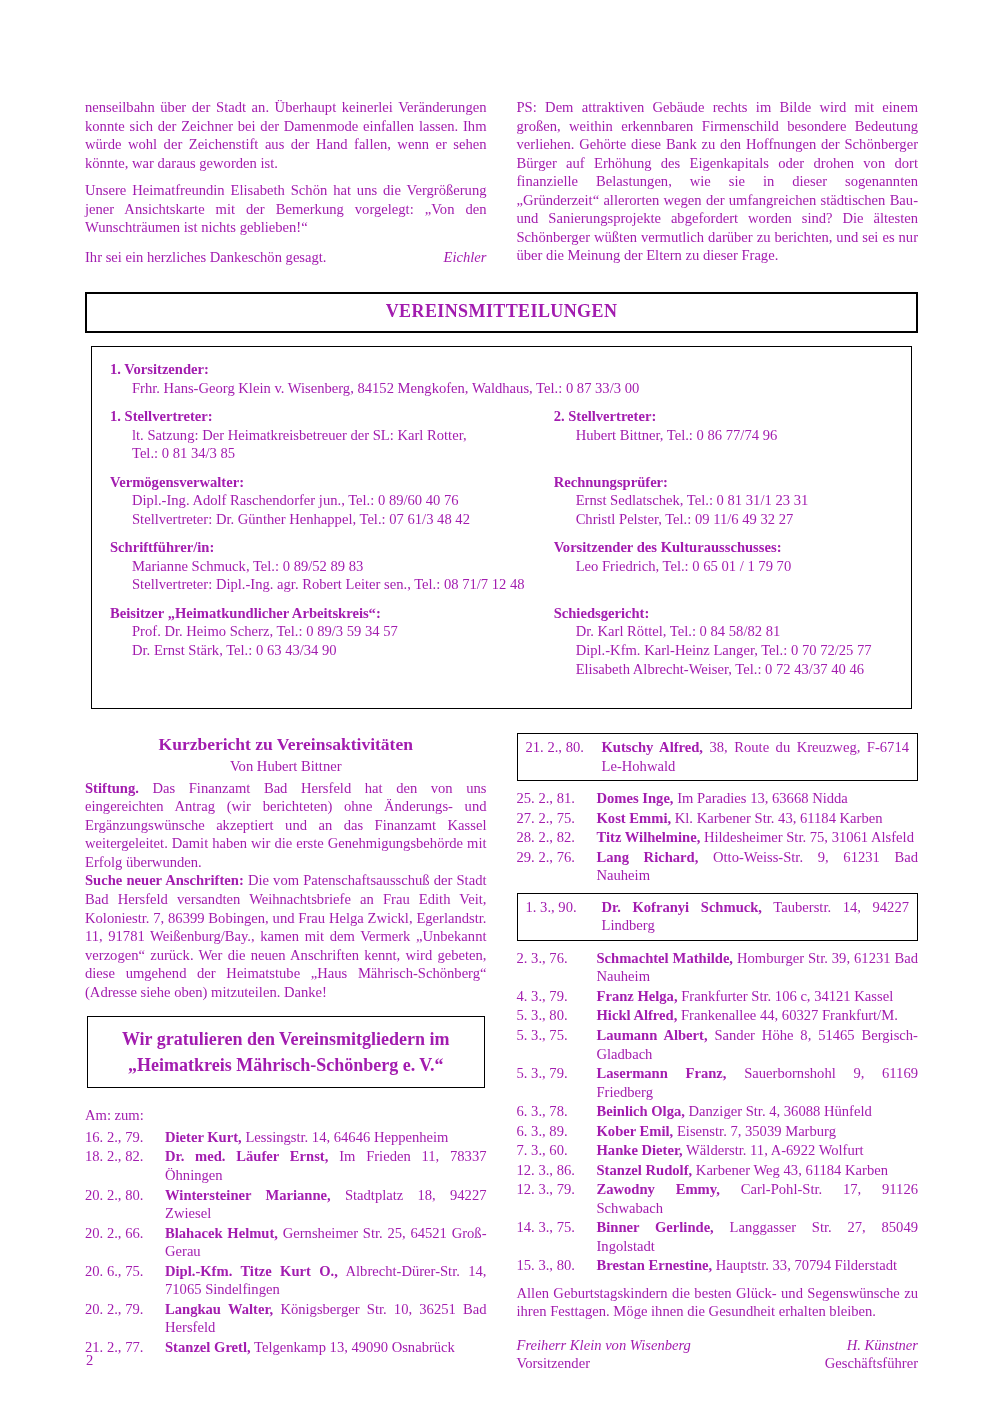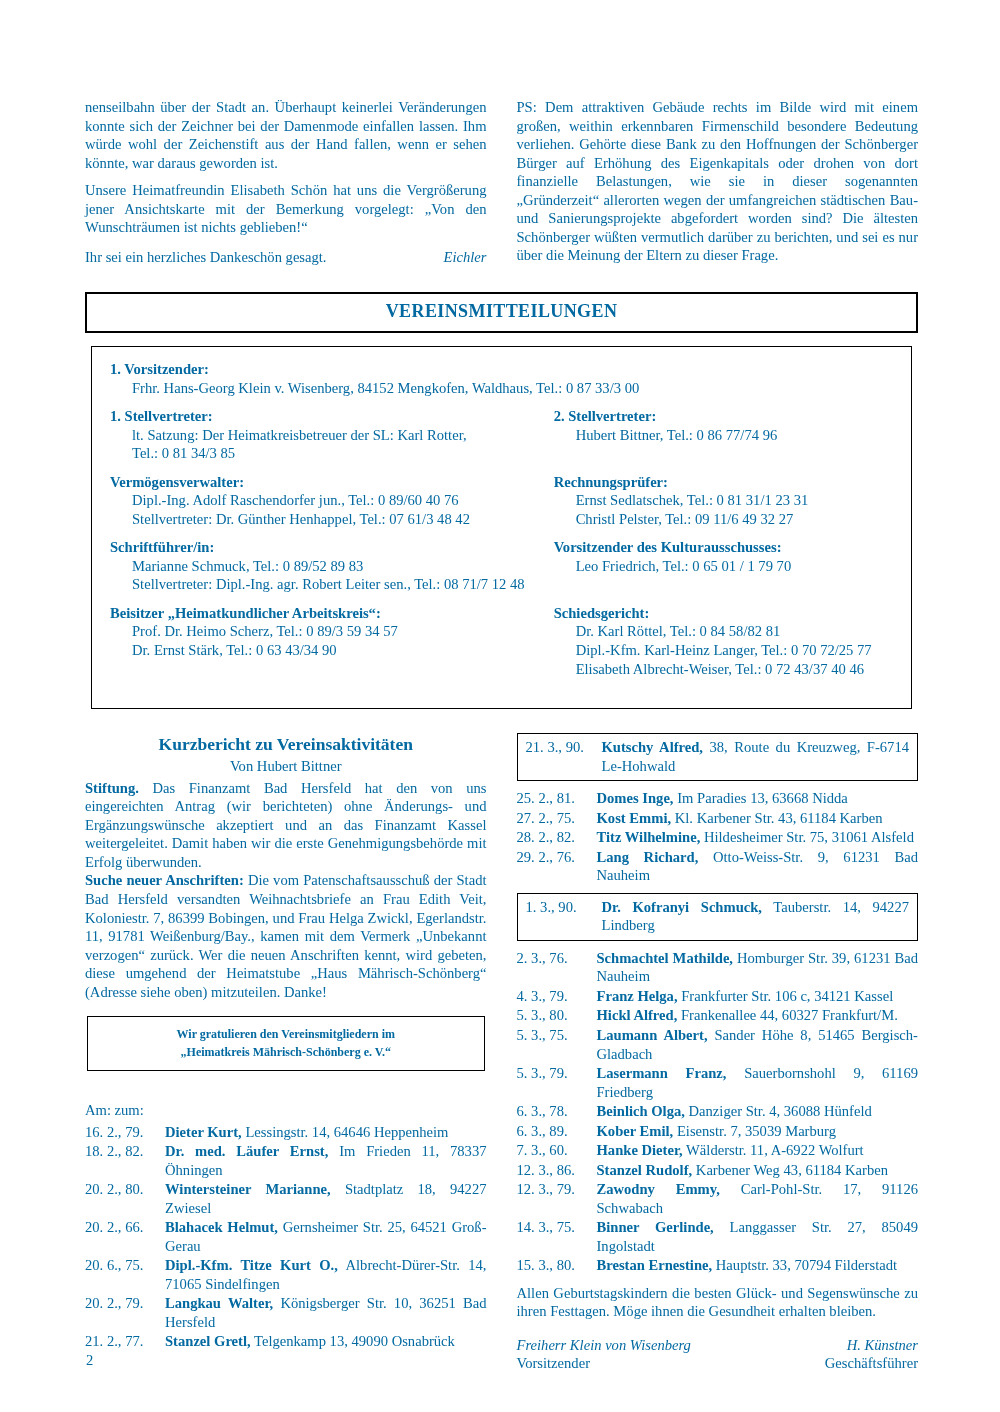--- a/index.html
+++ b/index.html
@@ -2,21 +2,21 @@
 <html lang="de"><head>
 <meta charset="utf-8">
 <style>
   * { box-sizing: border-box; }
   html, body { margin: 0; padding: 0; background: #ffffff; }
   .page {
     position: relative;
     width: 1000px;
     height: 1412px;
     background: #fff;
-    color: #0369a1;
+    color: #a21caf;
     font-family: "Liberation Serif", serif;
     font-size: 14.6px;
     line-height: 1.27;
     padding: 98px 82px 0 85px;
     overflow: hidden;
   }
   .two-col { display: flex; gap: 30px; }
   .col { flex: 1 1 0; min-width: 0; }
   .just { text-align: justify; margin: 0 0 9px 0; }
   .nomargin { margin: 0; }
@@ -42,25 +42,25 @@
   .entry-line { padding-left: 22px; }
   .officer-grid { display: grid; grid-template-columns: 55% 45%; column-gap: 13px; }
 
   .bottom { margin-top: 22px; }
   .section-heading { text-align: center; font-weight: bold; font-size: 17.5px; margin: 2px 0 2px; }
   .byline { text-align: center; margin: 0 0 3px; }
   .lead { font-weight: bold; }
 
   .congrats-box {
     border: 1.5px solid #000;
-    margin: 15px 2px 30px 2px;
+    margin: 15px 2px 18px 2px;
     padding: 9px 4px;
     text-align: center;
     font-weight: bold;
-    font-size: 12px;
+    font-size: 18px;
     line-height: 1.45;
   }
   .b-header { margin: 3px 0 3px; }
   .b-row { display: flex; margin-bottom: 1px; }
   .b-date { flex: 0 0 80px; }
   .b-text { flex: 1 1 auto; text-align: justify; min-width: 0; }
   .b-name { font-weight: bold; }
   .boxed-row { border: 1px solid #000; padding: 4px 8px 5px; margin: 2px 0 8px; }
   .boxed-row .b-row { margin: 0; }
   .boxed-row .b-date { flex: 0 0 76px; }
@@ -195,21 +195,21 @@
       <div class="b-row">
         <span class="b-date">21. 2., 77.</span>
         <span class="b-text"><b class="b-name">Stanzel Gretl,</b> <span>Telgenkamp 13, 49090 Osnabrück</span></span>
       </div>
     </div>
 
     <div class="col">
 
       <div class="boxed-row">
         <div class="b-row">
-          <span class="b-date">21. 3., 90.</span>
+          <span class="b-date">21. 2., 80.</span>
           <span class="b-text"><b class="b-name">Kutschy Alfred,</b> <span>38, Route du Kreuzweg, F-6714 Le-Hohwald</span></span>
         </div>
       </div>
 
       <div class="b-row">
         <span class="b-date">25. 2., 81.</span>
         <span class="b-text"><b class="b-name">Domes Inge,</b> <span>Im Paradies 13, 63668 Nidda</span></span>
       </div>
       <div class="b-row">
         <span class="b-date">27. 2., 75.</span>

